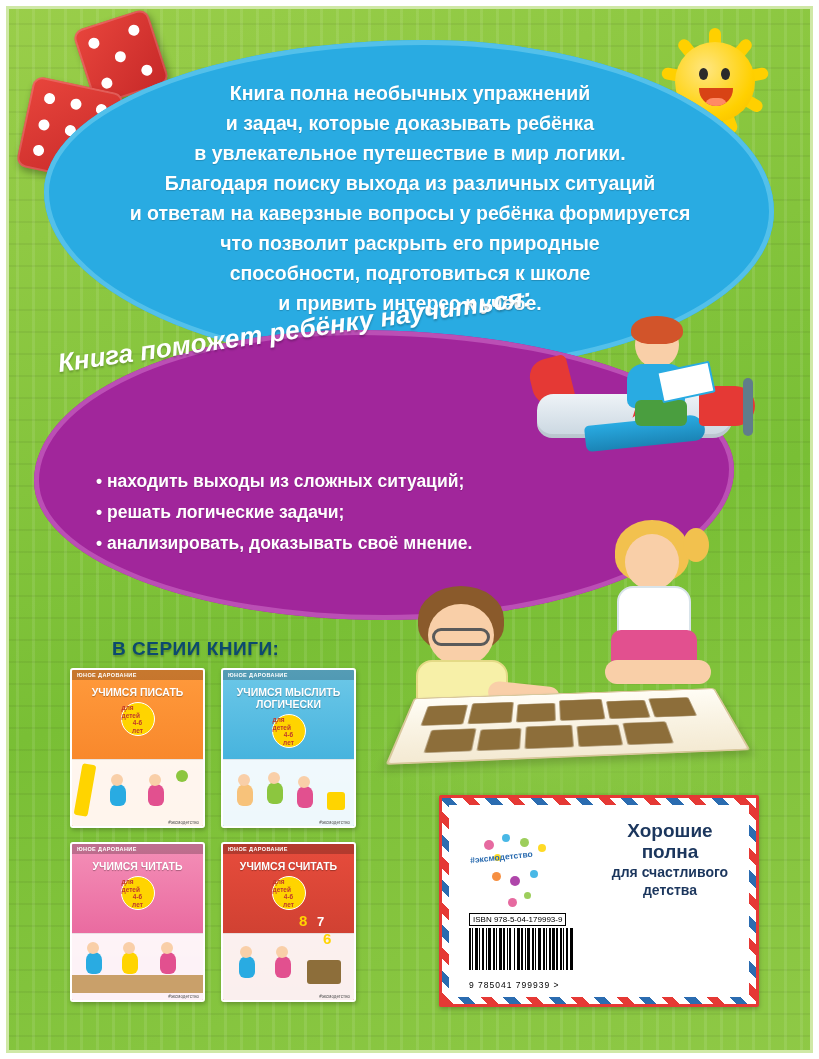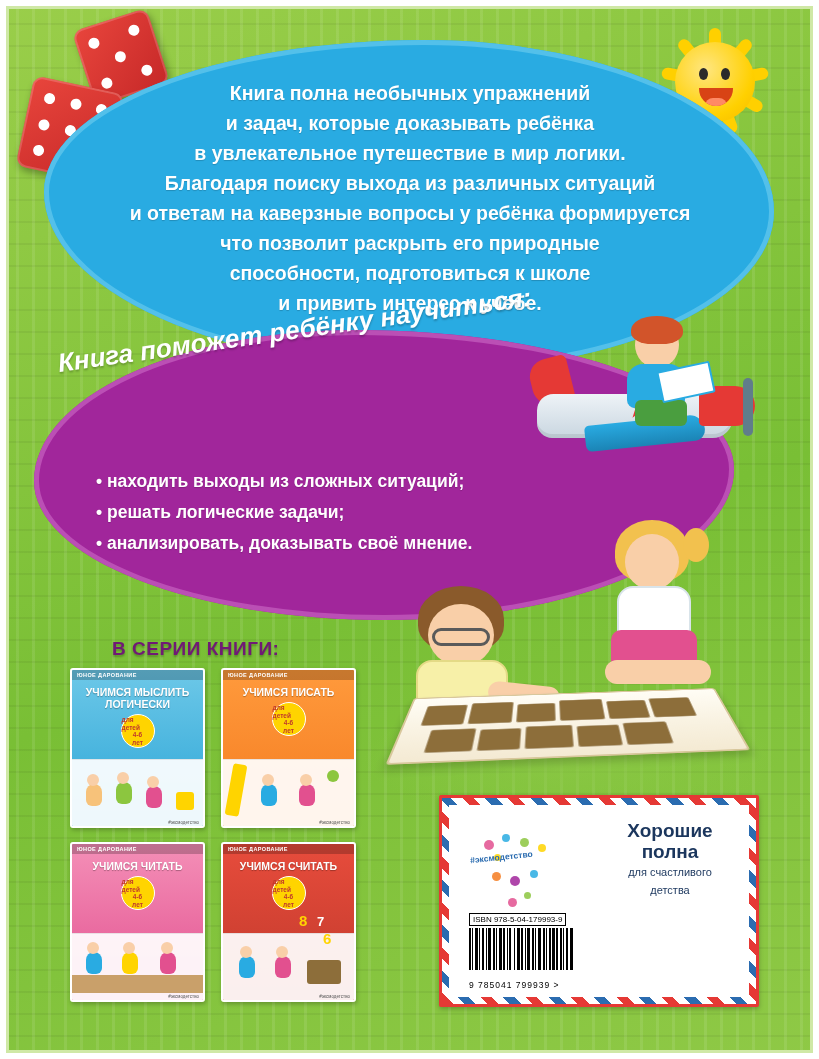--- a/index.html
+++ b/index.html
@@ -80,21 +80,21 @@
     font-size: 17.5px;
     font-weight: bold;
     line-height: 31px;
     text-shadow: 0 1px 1px rgba(0,0,0,0.18);
   }
   .bullets div { white-space: nowrap; }
 
   
   .series-title {
     position: absolute; left: 112px; top: 638px;
-    color: #701a75; font-weight: bold; font-size: 19px;
+    color: #0c4a6e; font-weight: bold; font-size: 19px;
     letter-spacing: .5px;
     text-shadow: 0 2px 2px rgba(0,0,0,0.25);
   }
   .covers {
     position: absolute; left: 70px; top: 668px;
     width: 300px; height: 344px;
     display: grid;
     grid-template-columns: 135px 135px;
     grid-template-rows: 160px 160px;
     gap: 14px 16px;
@@ -184,21 +184,21 @@
   .heart-brand {
     position: absolute; left: 12px; top: 38px;
     font-size: 8.5px; font-weight: bold; color: #2b6cb0;
     transform: rotate(-6deg);
   }
   .label-head {
     position: absolute; left: 152px; top: 22px; width: 152px;
     text-align: center; color: #1b365d;
   }
   .label-head .l1 { font-size: 19px; font-weight: bold; line-height: 21px; }
-  .label-head .l2 { font-size: 11px; font-weight: normal; line-height: 16px; margin-top: 2px; }
+  .label-head .l2 { font-size: 14px; font-weight: bold; line-height: 16px; margin-top: 2px; }
   .isbn-box {
     position: absolute; left: 27px; bottom: 14px; width: 140px;
   }
   .isbn-text {
     font-size: 8px; color: #000; border: 1px solid #000;
     padding: 1px 3px; display: inline-block; margin-bottom: 2px;
   }
   .barcode { height: 42px; display: flex; align-items: stretch; }
   .barcode i { display: block; background: #000; height: 100%; }
   .barnum { font-size: 8.5px; letter-spacing: 1px; margin-top: 10px; }
@@ -373,55 +373,55 @@
   <div class="hair" style="left:100px; top:0px; width:52px; height:28px; background:#d2542a;"></div>
   <div class="body-shirt" style="left:96px; top:48px; width:58px; height:44px; background:#29abe2;"></div>
   <div class="body-shirt" style="left:104px; top:84px; width:52px; height:26px; background:#4a9e3f; border-radius:6px;"></div>
   <div class="book" style="left:128px; top:50px; width:54px; height:32px; transform:rotate(-12deg);"></div>
 </div>
 
 <div class="series-title">В СЕРИИ КНИГИ:</div>
 
 <div class="covers">
 
+  <div class="cover c2">
+    <div class="brand">ЮНОЕ ДАРОВАНИЕ</div>
+    <div class="ctitle">УЧИМСЯ ПИСАТЬ</div>
+    <div class="age">
+      <span>для детей</span>
+      <b>4-6</b>
+      <span>лет</span>
+    </div>
+    <div class="art">
+      <span style="position:absolute; left:6px; top:4px; width:14px; height:52px; background:#ffd400; border-radius:3px; transform:rotate(10deg);"></span>
+      <span class="blob-a" style="left:38px; top:24px; background:#29abe2;"></span>
+      <span class="blob-b" style="left:39px; top:14px; background:#f9cfa8;"></span>
+      <span class="blob-a" style="left:76px; top:24px; background:#e2508f;"></span>
+      <span class="blob-b" style="left:77px; top:14px; background:#f9cfa8;"></span>
+      <span class="blob-b" style="left:104px; top:10px; background:#8cc63f;"></span>
+    </div>
+    <div class="pub">#эксмодетство</div>
+  </div>
+
   <div class="cover c1">
     <div class="brand">ЮНОЕ ДАРОВАНИЕ</div>
     <div class="ctitle">УЧИМСЯ МЫСЛИТЬ ЛОГИЧЕСКИ</div>
     <div class="age">
       <span>для детей</span>
       <b>4-6</b>
       <span>лет</span>
     </div>
     <div class="art">
       <span class="blob-a" style="left:14px; top:24px; background:#f7c27a;"></span>
       <span class="blob-b" style="left:15px; top:14px; background:#f9cfa8;"></span>
       <span class="blob-a" style="left:44px; top:22px; background:#8cc63f;"></span>
       <span class="blob-b" style="left:45px; top:12px; background:#f9cfa8;"></span>
       <span class="blob-a" style="left:74px; top:26px; background:#e2508f;"></span>
       <span class="blob-b" style="left:75px; top:16px; background:#f9cfa8;"></span>
       <span class="blob-b" style="left:104px; top:32px; background:#ffd400; border-radius:3px; width:18px; height:18px;"></span>
-    </div>
-    <div class="pub">#эксмодетство</div>
-  </div>
-
-  <div class="cover c2">
-    <div class="brand">ЮНОЕ ДАРОВАНИЕ</div>
-    <div class="ctitle">УЧИМСЯ ПИСАТЬ</div>
-    <div class="age">
-      <span>для детей</span>
-      <b>4-6</b>
-      <span>лет</span>
-    </div>
-    <div class="art">
-      <span style="position:absolute; left:6px; top:4px; width:14px; height:52px; background:#ffd400; border-radius:3px; transform:rotate(10deg);"></span>
-      <span class="blob-a" style="left:38px; top:24px; background:#29abe2;"></span>
-      <span class="blob-b" style="left:39px; top:14px; background:#f9cfa8;"></span>
-      <span class="blob-a" style="left:76px; top:24px; background:#e2508f;"></span>
-      <span class="blob-b" style="left:77px; top:14px; background:#f9cfa8;"></span>
-      <span class="blob-b" style="left:104px; top:10px; background:#8cc63f;"></span>
     </div>
     <div class="pub">#эксмодетство</div>
   </div>
 
   <div class="cover c3">
     <div class="brand">ЮНОЕ ДАРОВАНИЕ</div>
     <div class="ctitle">УЧИМСЯ ЧИТАТЬ</div>
     <div class="age">
       <span>для детей</span>
       <b>4-6</b>

